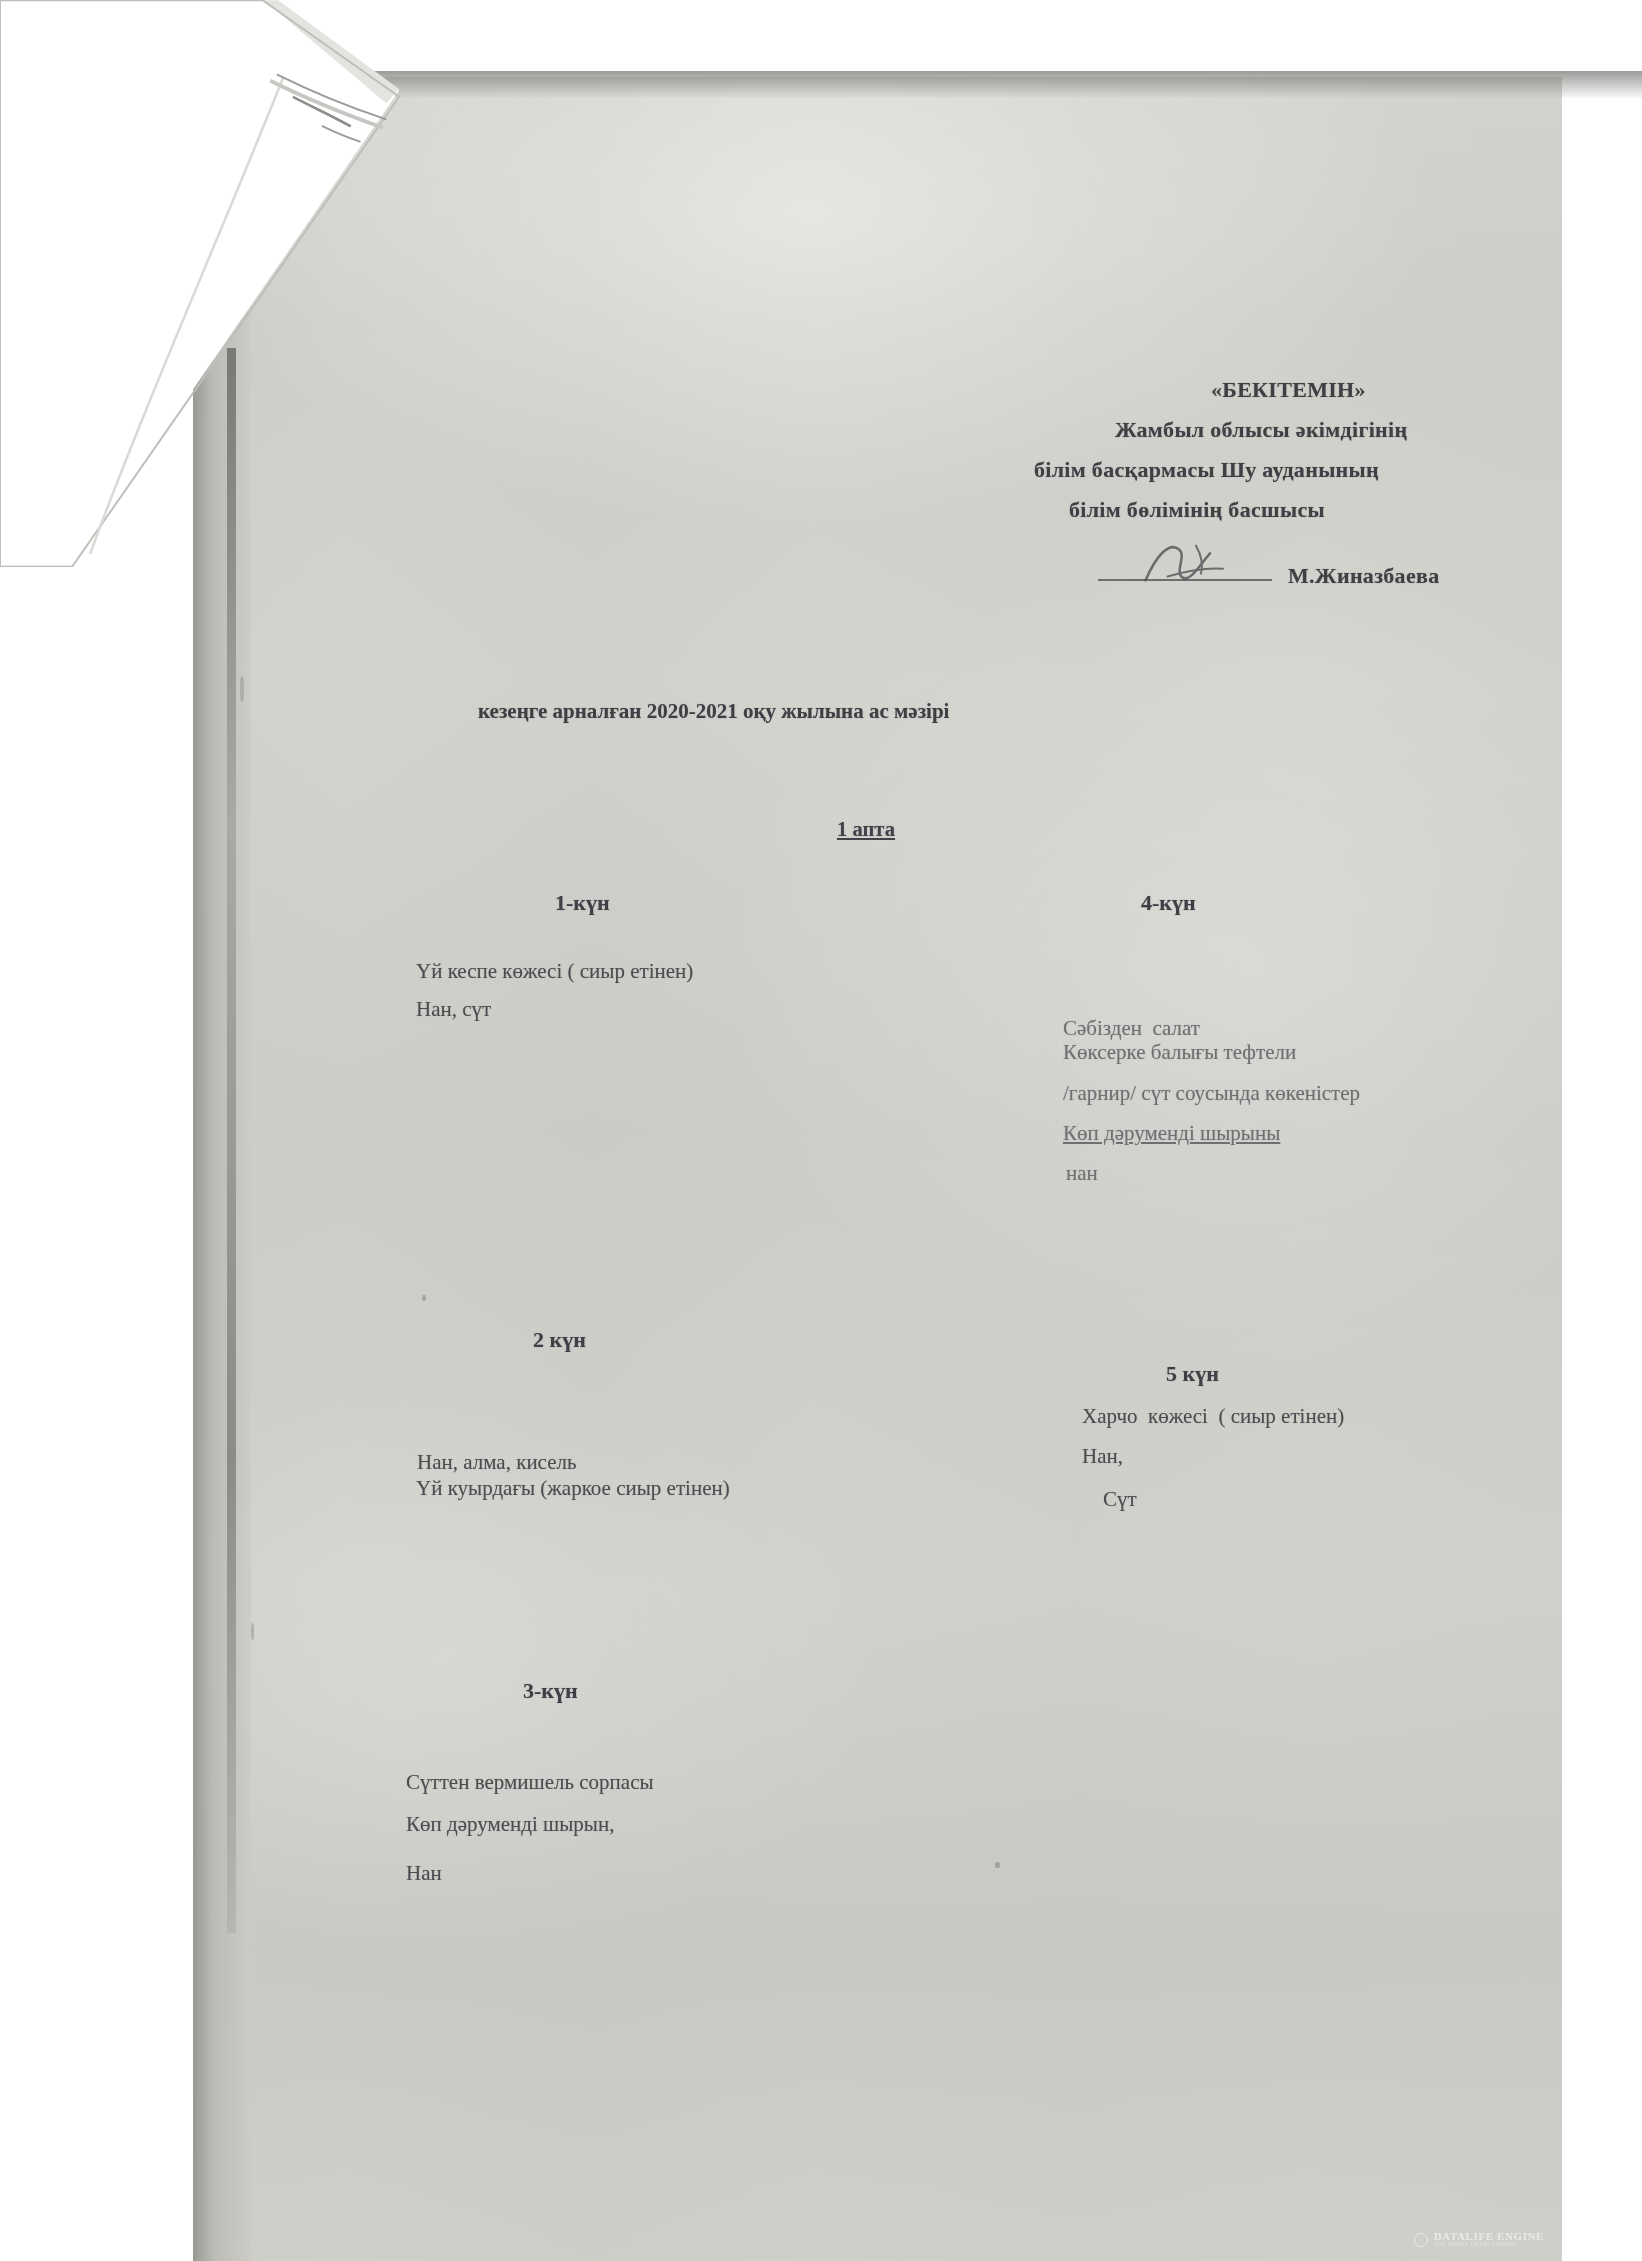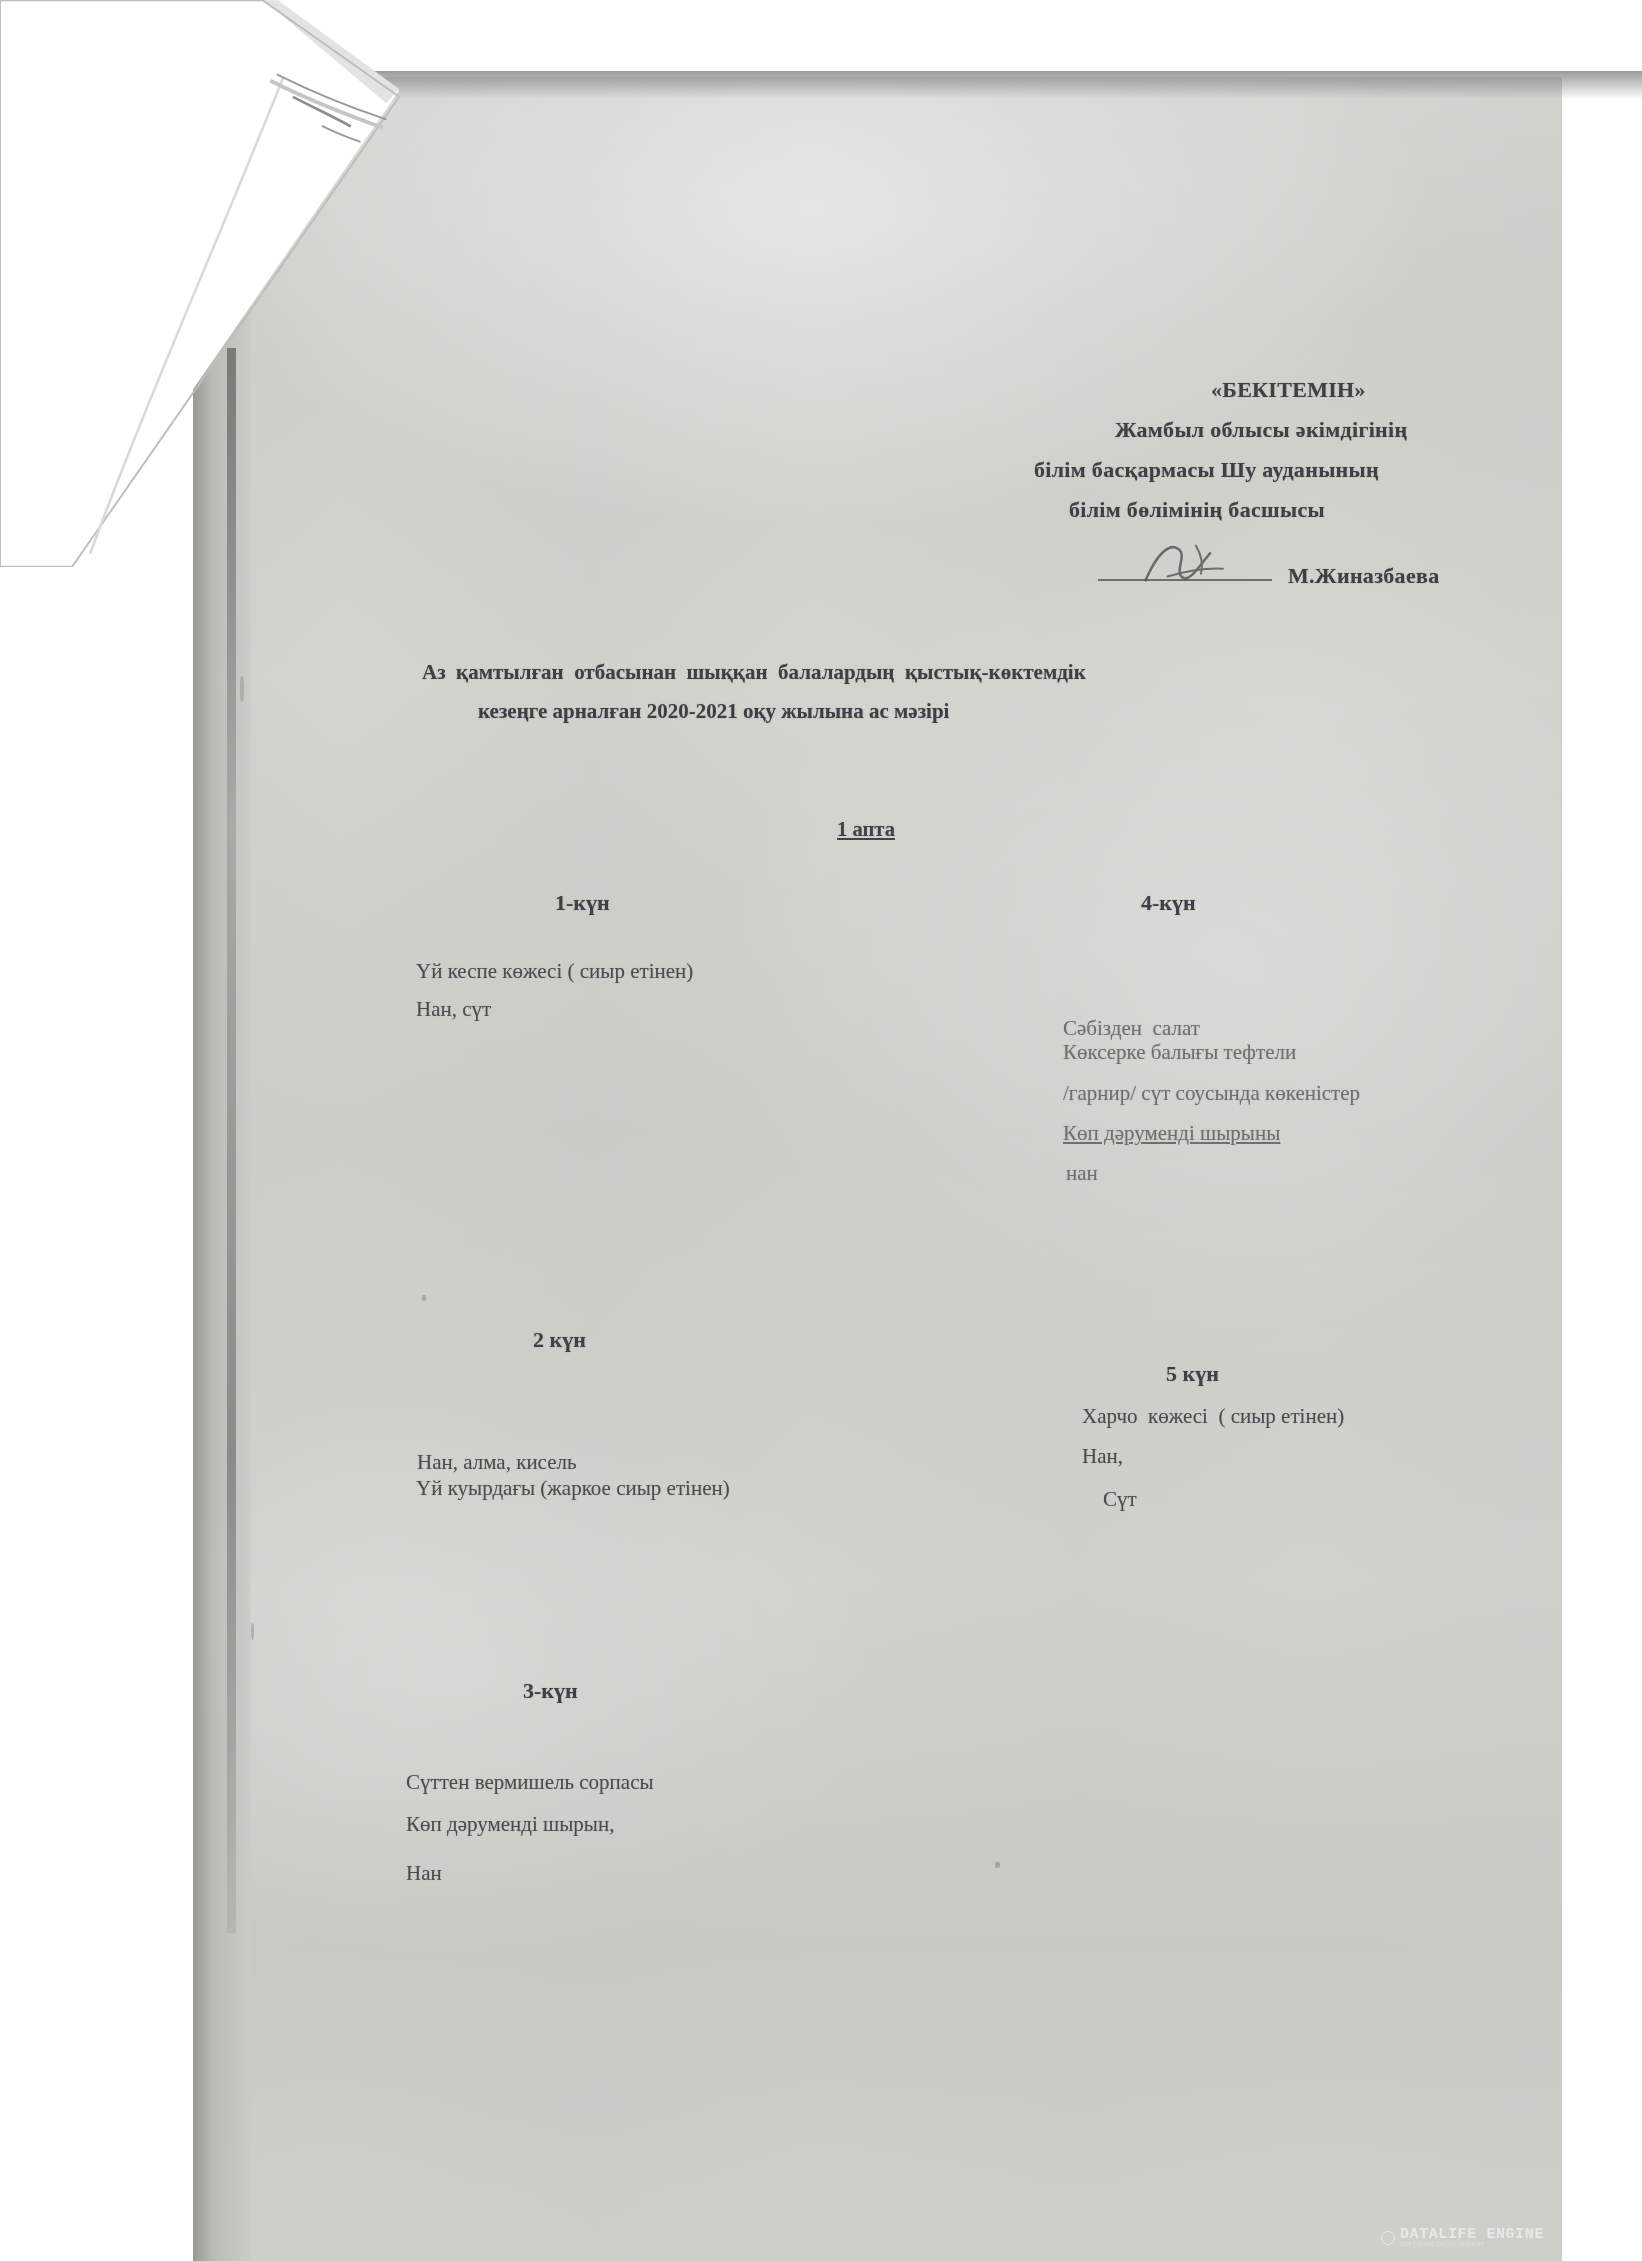--- a/index.html
+++ b/index.html
@@ -205,22 +205,22 @@
     border: 1.9px solid #ffffff;
     box-sizing: border-box;
     background: transparent;
   }
   .wm-text {
     display: flex;
     flex-direction: column;
     line-height: 1;
   }
   .wm-main {
-    font-family: Liberation Mono, monospace;
-    font-size: 15px;
+    font-family: Liberation Serif, serif;
+    font-size: 11px;
     font-weight: bold;
     letter-spacing: 0.6px;
     color: #ffffff;
   }
   .wm-sub {
     font-family: "Liberation Sans", sans-serif;
     font-size: 5.8px;
     letter-spacing: 0.3px;
     color: #efefef;
   }
@@ -267,21 +267,20 @@
 
     <div class="sig-line"></div>
     <svg class="sig-scribble" viewBox="0 0 180 80" xmlns="http://www.w3.org/2000/svg">
       <path d="M 18,70 C 35,30 55,10 70,22 C 82,32 62,58 76,66 C 88,72 104,44 118,28" fill="none" stroke="#4a4a4e" stroke-width="4" stroke-linecap="round"></path>
       <path d="M 52,64 C 80,56 108,50 138,52" fill="none" stroke="#4a4a4e" stroke-width="3" stroke-linecap="round"></path>
       <path d="M 96,16 C 104,30 108,44 104,60" fill="none" stroke="#4a4a4e" stroke-width="3" stroke-linecap="round"></path>
     </svg>
 
     <div class="approve-line" style="left:1288px; top:563px;">М.Жиназбаева</div>
 
-    <div class="title-line" style="left:422px; top:660px;">Аз  қамтылған  отбасынан  шыққан  балалардың  қыстық-көктемдік</div>
     <div class="title-line" style="left:478px; top:699px;">кезеңге арналған 2020-2021 оқу жылына ас мәзірі</div>
 
     <div class="week" style="left:837px; top:818px;text-decoration:underline;">1 апта</div>
 
     <div class="day-head" style="left:555px; top:890px;">1-күн</div>
     <div class="menu-line" style="left:416px; top:959px;">Үй кеспе көжесі ( сиыр етінен)</div>
     <div class="menu-line" style="left:416px; top:997px;">Нан, сүт</div>
 
     <div class="day-head" style="left:1141px; top:890px;">4-күн</div>
     <div class="menu-line faded" style="left:1063px; top:1000px;margin-top:16px;">Сәбізден  салат</div>

